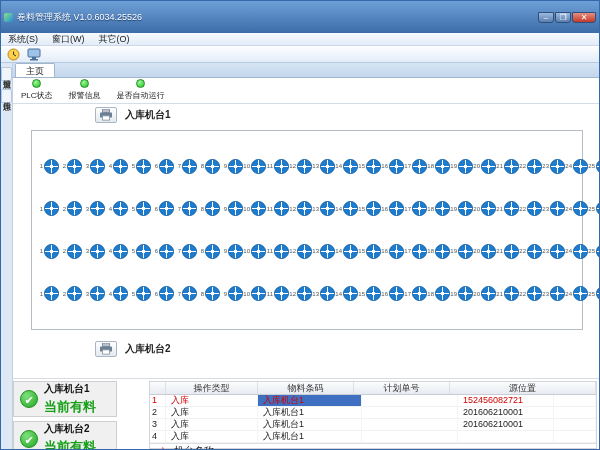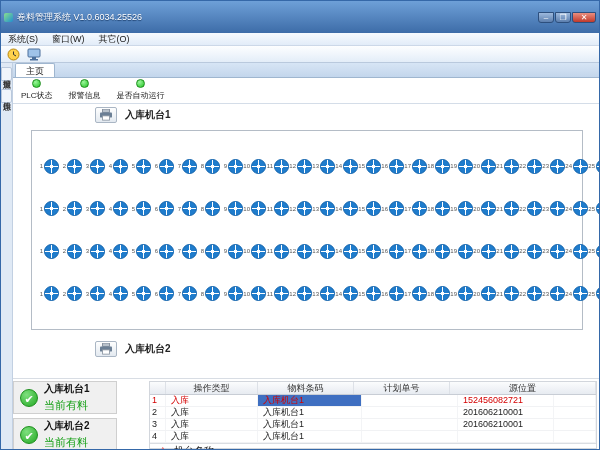--- a/index.html
+++ b/index.html
@@ -78,21 +78,21 @@
 
   
   .cards { position:absolute; left:0; top:303px; width:104px; bottom:0;
     display:flex; flex-direction:column; gap:4px; }
   .card { flex:1; background:#f0f0f0; border:1px solid #cfcfcf; display:flex;
     align-items:center; gap:6px; padding:0 6px; }
   .chk { width:18px; height:18px; border-radius:50%; flex:none; text-align:center;
     line-height:18px; font-size:11px; color:#fff;
     background:radial-gradient(circle at 35% 30%,#7ee07e,#23a823); border:1px solid #1c8f1c; }
   .card-name { font-size:10px; font-weight:bold; color:#111; }
-  .card-status { font-size:11px; color:#18a018; margin-top:2px; }
+  .card-status { font-size:13px; color:#18a018; margin-top:2px;font-weight:bold; }
 
   
   .tablewrap { position:absolute; left:108px; right:2px; top:303px; bottom:0;
     border:1px solid #d2d6dc; background:#fff; display:flex; flex-direction:column;
     font-size:9px;margin-left:28px; }
   .thead { display:flex; height:13px; line-height:12px;
     background:linear-gradient(#fbfcfd,#e7ebf1); border-bottom:1px solid #c8cdd5; color:#333; }
   .th { text-align:center; border-right:1px solid #dde1e7; }
   .tr { display:flex; height:12px; line-height:11px; border-bottom:1px solid #f1f2f4; color:#222; }
   .td { padding-left:5px; border-right:1px solid #f3f4f6; overflow:hidden; white-space:nowrap; }

